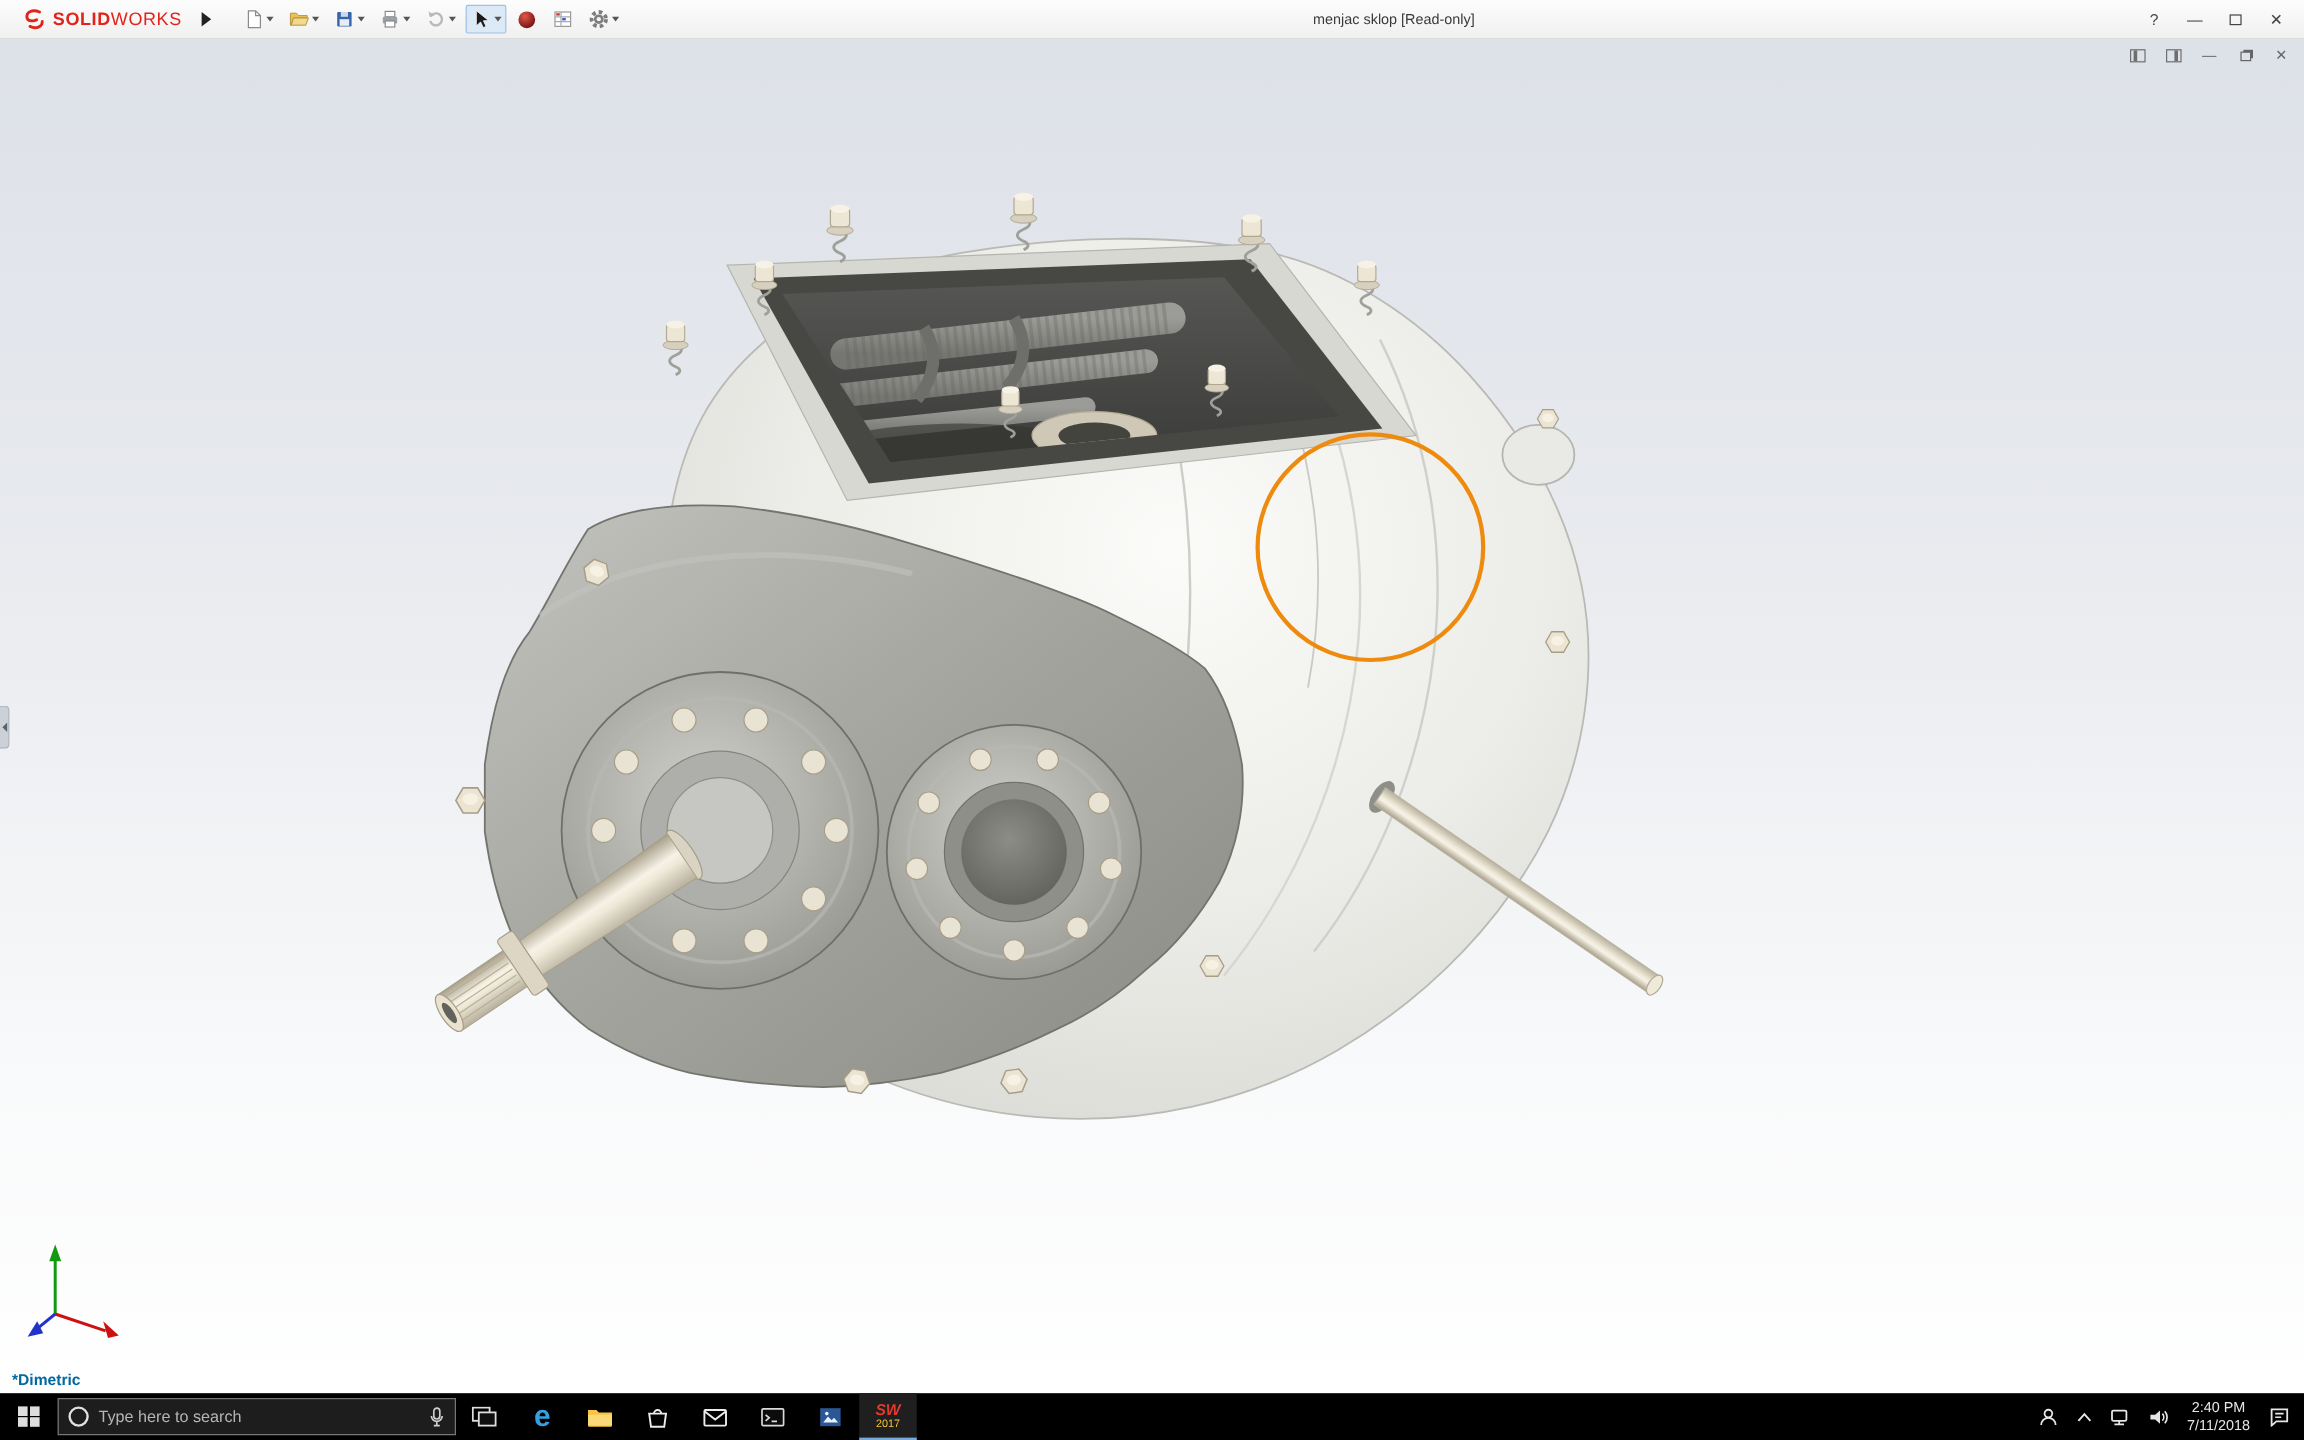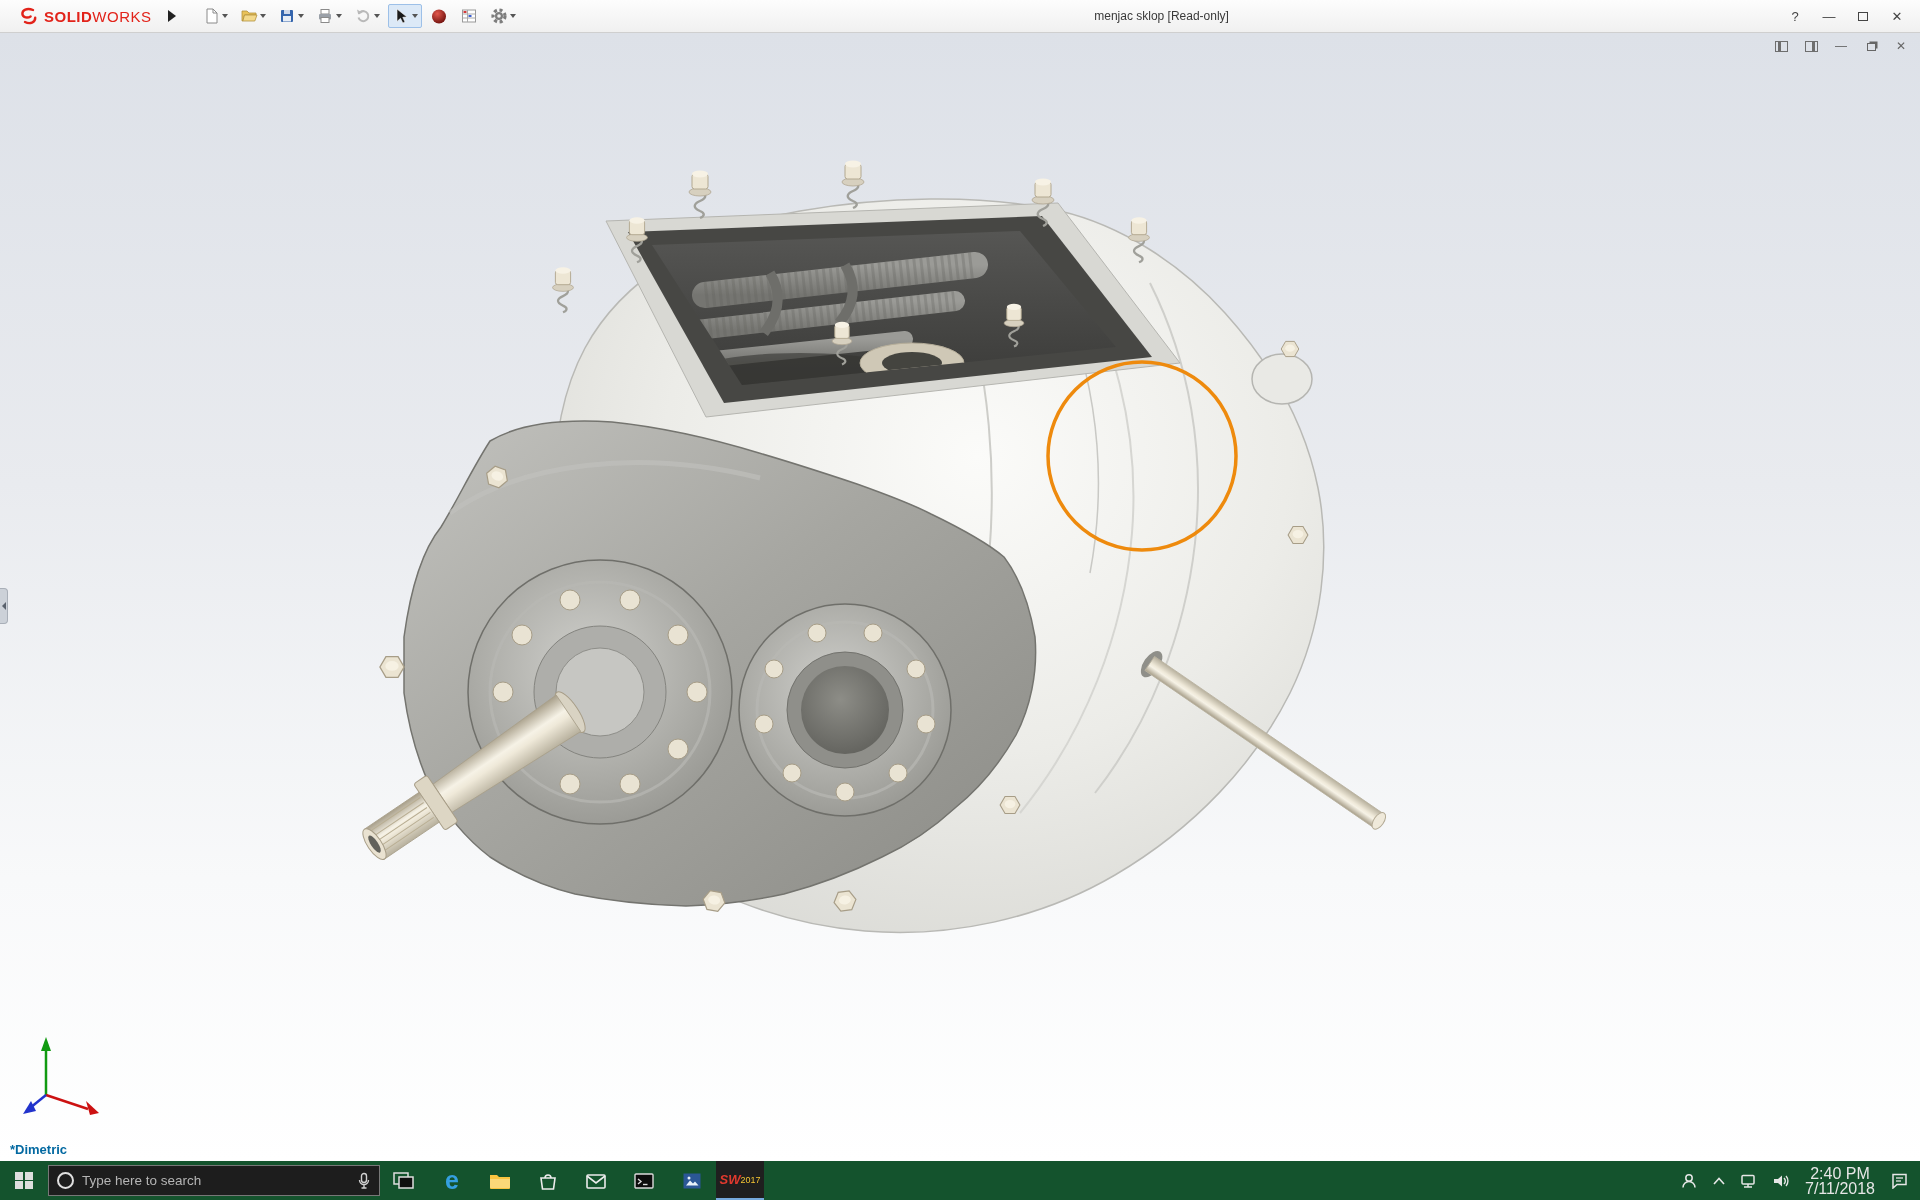--- a/index.html
+++ b/index.html
@@ -28,35 +28,35 @@
   .vp-btn { display:flex; align-items:center; justify-content:center; width:18px; height:16px; font-size:12px; cursor:pointer; }
   .pane-ico { width:13px; height:11px; border:1.4px solid #6e6e6e; position:relative; }
   .pane-ico.r::after { content:""; position:absolute; top:0; bottom:0; right:2px; width:3px; background:#6e6e6e; }
   .pane-ico.l::after { content:""; position:absolute; top:0; bottom:0; left:2px; width:3px; background:#6e6e6e; }
   .restore-box { width:9px; height:8px; border:1.4px solid #666; box-shadow:2px -2px 0 -0.5px #666; margin-top:2px; }
   .view-label { position:absolute; left:10px; bottom:4px; font-size:13px; font-weight:bold; color:#0369a1; z-index:4; }
   .splitter { position:absolute; left:0; top:555px; width:8px; height:36px; background:#ccd1d8; border:1px solid #a9afb8; border-left:none; border-radius:0 4px 4px 0; z-index:4; cursor:pointer; display:flex; align-items:center; justify-content:center; }
   .splitter::after { content:""; width:0; height:0; border-top:4px solid transparent; border-bottom:4px solid transparent; border-right:4px solid #5a626d; }
 
   
-  .taskbar { position:relative; height:39px; background:#14532d; display:flex; align-items:stretch; color:#e6e6e6; }
+  .taskbar { position:relative; height:39px; background:#000000; display:flex; align-items:stretch; color:#e6e6e6; }
   .tb-cell { width:48px; display:flex; align-items:center; justify-content:center; cursor:pointer; }
   .win-squares { display:grid; grid-template-columns:8px 8px; grid-template-rows:8px 8px; gap:1.5px; }
   .win-squares span { background:#dedede; }
   .search-box { width:332px; margin:4px 0; background:#1d1d1d; border:1px solid #777; display:flex; align-items:center; gap:8px; padding:0 8px; }
   .cortana-ring { width:17px; height:17px; border:2px solid #e0e0e0; border-radius:50%; flex:none; }
   .search-input { flex:1; background:transparent; border:none; outline:none; color:#c9c9c9; font-size:13.5px; font-family:"Liberation Sans",sans-serif; }
   .search-input::placeholder { color:#b5b5b5; }
   .edge-e { font-size:25px; font-weight:bold; color:#35a0e0; line-height:1; }
-  .sw-tile { display:flex; flex-direction:row; align-items:center; justify-content:center; line-height:1; background:#1f1f1f; border-bottom:2px solid #76a9dc; }
+  .sw-tile { display:flex; flex-direction:column; align-items:center; justify-content:center; line-height:1; background:#1f1f1f; border-bottom:2px solid #76a9dc; }
   .sw-letters { font-size:13px; font-weight:bold; font-style:italic; color:#e0392e; }
   .sw-year { font-size:9px; font-weight:normal; color:#f4c433; margin-top:1px; }
   .tray { margin-left:auto; display:flex; align-items:center; gap:0; padding-right:4px; }
   .tray-btn { height:39px; display:flex; align-items:center; justify-content:center; padding:0 7px; cursor:pointer; }
-  .clock { display:flex; flex-direction:column; align-items:center; justify-content:center; font-size:16px; line-height:15px; padding:0 8px; cursor:pointer; }
+  .clock { display:flex; flex-direction:column; align-items:center; justify-content:center; font-size:12px; line-height:15px; padding:0 8px; cursor:pointer; }
 </style>
 </head>
 <body>
 
 <div class="screen">
 
   <header class="titlebar">
     <div class="brand">
       <svg width="20" height="20" viewBox="0 0 20 20">
         <path d="M14 4 C8 1.5 3 4 3.4 8.2 C3.8 12 9 12 11.6 10.4 M6 16 c5 2.5 10.4 0.4 10.2 -4.2" fill="none" stroke="#e2231a" stroke-width="2.4" stroke-linecap="round"></path>

